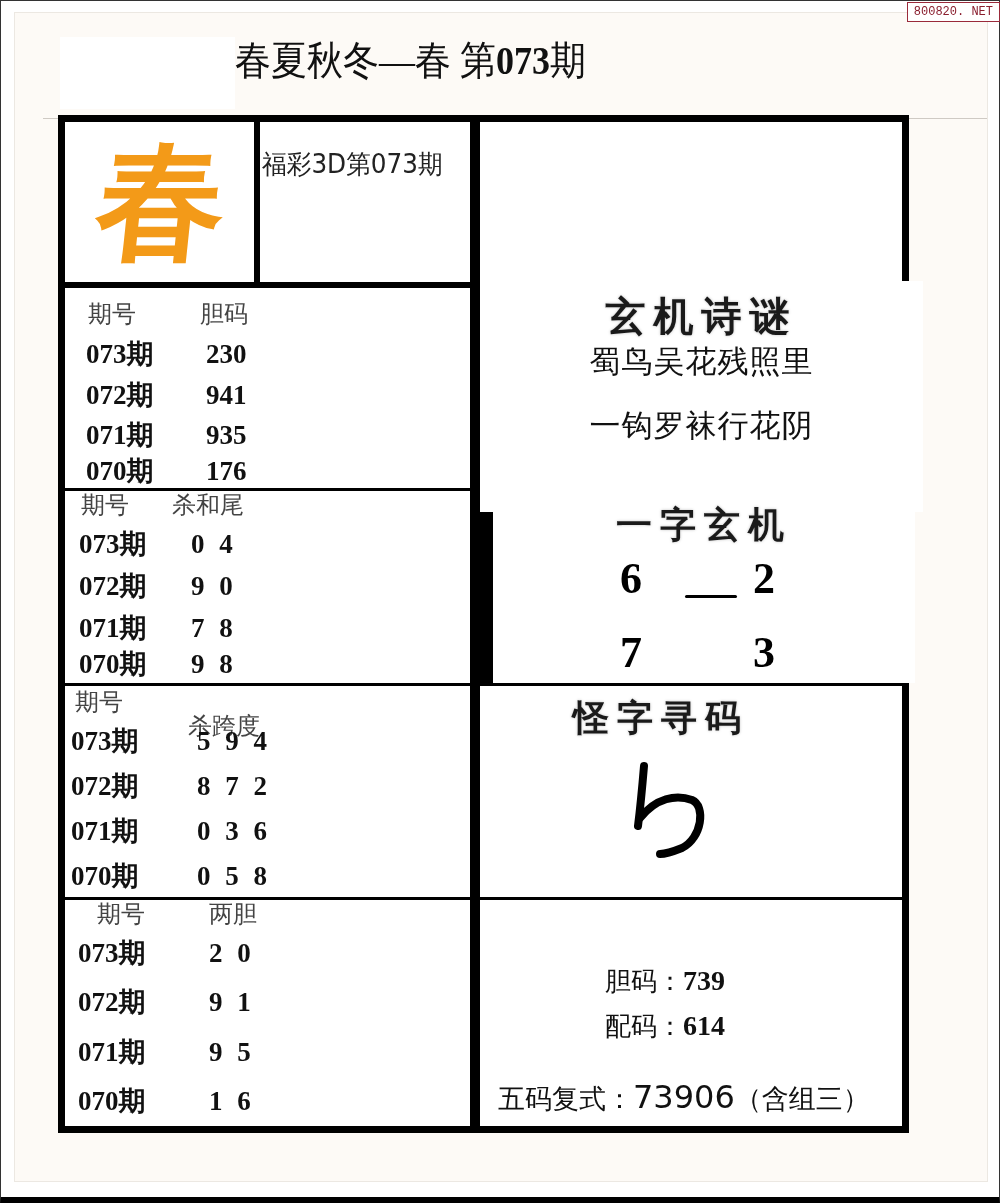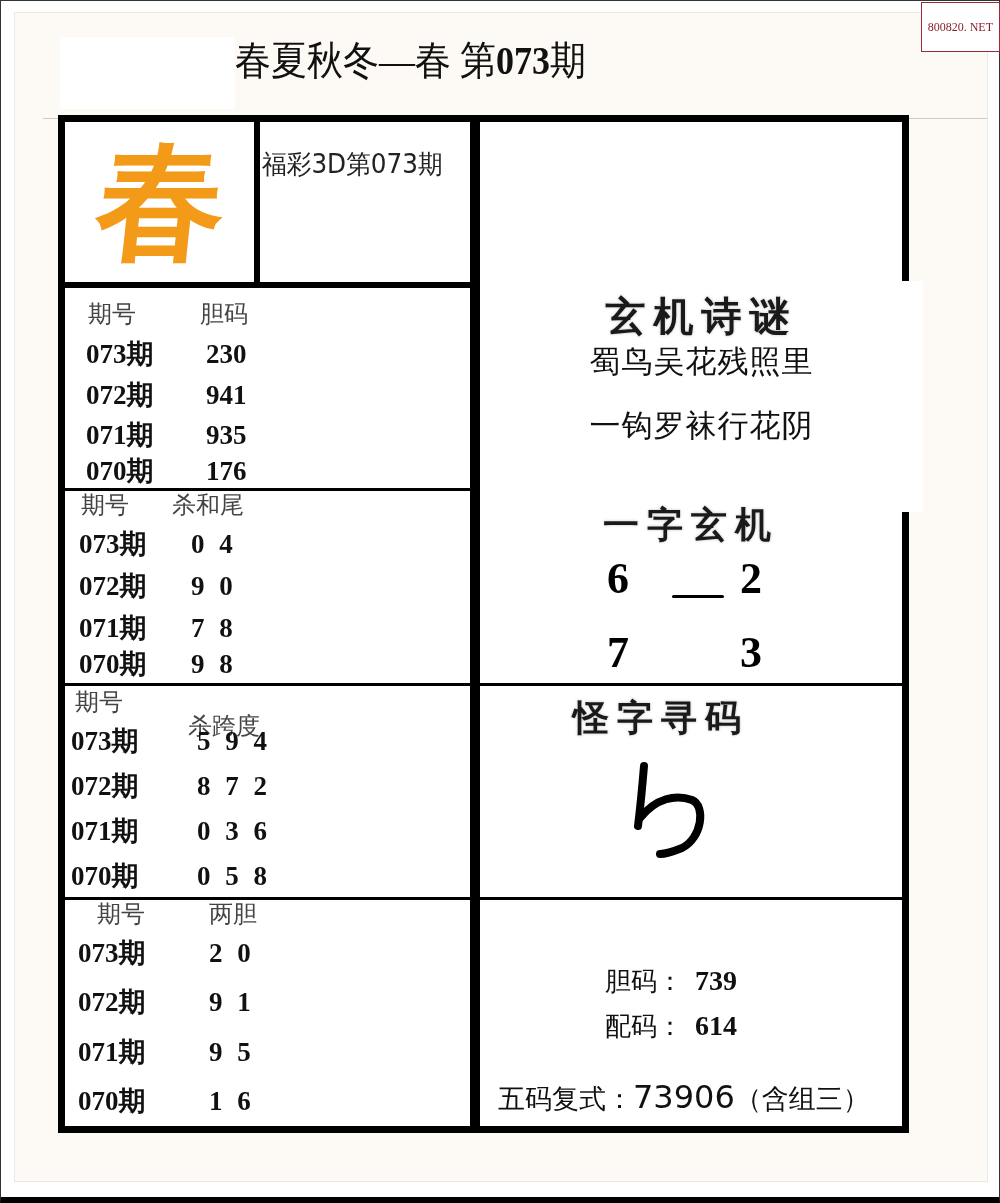--- a/index.html
+++ b/index.html
@@ -14,23 +14,23 @@
     background: #fff;
   }
   .page-panel {
     position: absolute; left: 14px; top: 12px; width: 972px; height: 1168px;
     background: #fdfaf6; border: 1px solid #ece8e2;
   }
   .white-patch {
     position: absolute; left: 45px; top: 24px; width: 175px; height: 72px; background: #ffffff;
   }
   .watermark {
-    position: absolute; right: 0; top: 2px; height: 18px; padding: 15px 6px;
+    position: absolute; right: 0; top: 2px; height: 18px; padding: 0 6px;
     border: 1px solid #9a2a3a; background: #fff; color: #8a1e2e;
-    font-family: Liberation Serif, serif; font-size: 12px; line-height: 18px;
+    font-family: Liberation Mono, monospace; font-size: 12px; line-height: 18px;
     letter-spacing: 0px;
   }
   .page-title {
     position: absolute; left: 220px; top: 24px; height: 48px;
     font-family: "Liberation Serif", "DejaVu Serif", serif;
     font-size: 40px; line-height: 48px; color: #111; white-space: nowrap;
     transform: scaleX(0.9); transform-origin: left center;
   }
   .page-title b { font-weight: bold; }
   .divider {
@@ -83,21 +83,21 @@
   }
   .big-digit {
     position: absolute; font-family: "Liberation Serif", serif; font-weight: bold; font-size: 44px; color: #000;
   }
   .yi-stroke {
     position: absolute; width: 52px; height: 3px; background: #000; border-radius: 2px;
   }
   .solve-line {
     position: absolute; font-family: "DejaVu Serif", serif; font-size: 26px; color: #111; white-space: nowrap;
   }
-  .solve-line b { font-family: "Liberation Serif", serif; font-size: 28px; margin-left: 12px; }
+  .solve-line b { font-family: "Liberation Serif", serif; font-size: 28px; }
   .fivecode {
     position: absolute; left: 18px; top: 178px; font-family: "DejaVu Sans", sans-serif; font-size: 27px;
     color: #111; white-space: nowrap;
   }
   .fivecode .num { font-size: 32px; }
 </style>
 </head>
 <body>
 
 <div class="screen-frame"></div>
@@ -153,21 +153,21 @@
     <div class="blk-row" style="left:13px;top:136px;"><span class="period">071期</span><span class="val" style="left:131px">9 5</span></div>
     <div class="blk-row" style="left:13px;top:185px;"><span class="period">070期</span><span class="val" style="left:131px">1 6</span></div>
   </div>
 
   <div class="cell right-block" style="top:166px;height:231px;padding-left:21px;">
     <div class="calli" style="top:8px;font-size:40px;">玄机诗谜</div>
     <div class="poem-line" style="top:60px;">蜀鸟吴花残照里</div>
     <div class="poem-line" style="top:124px;">一钩罗袜行花阴</div>
   </div>
 
-  <div class="cell right-block" style="top:376px;height:192px;">
+  <div class="cell right-block" style="top:376px;height:192px;margin-left:13px;">
     <div class="calli" style="top:10px;font-size:36px;">一字玄机</div>
     <div class="big-digit" style="left:127px;top:62px;">6</div>
     <div class="yi-stroke" style="left:192px;top:104px;"></div>
     <div class="big-digit" style="left:260px;top:62px;">2</div>
     <div class="big-digit" style="left:127px;top:136px;">7</div>
     <div class="big-digit" style="left:260px;top:136px;">3</div>
   </div>
 
   <div class="cell right-block" style="top:571px;height:211px;">
     <div class="calli" style="top:8px;font-size:36px;left:-30px;">怪字寻码</div>

